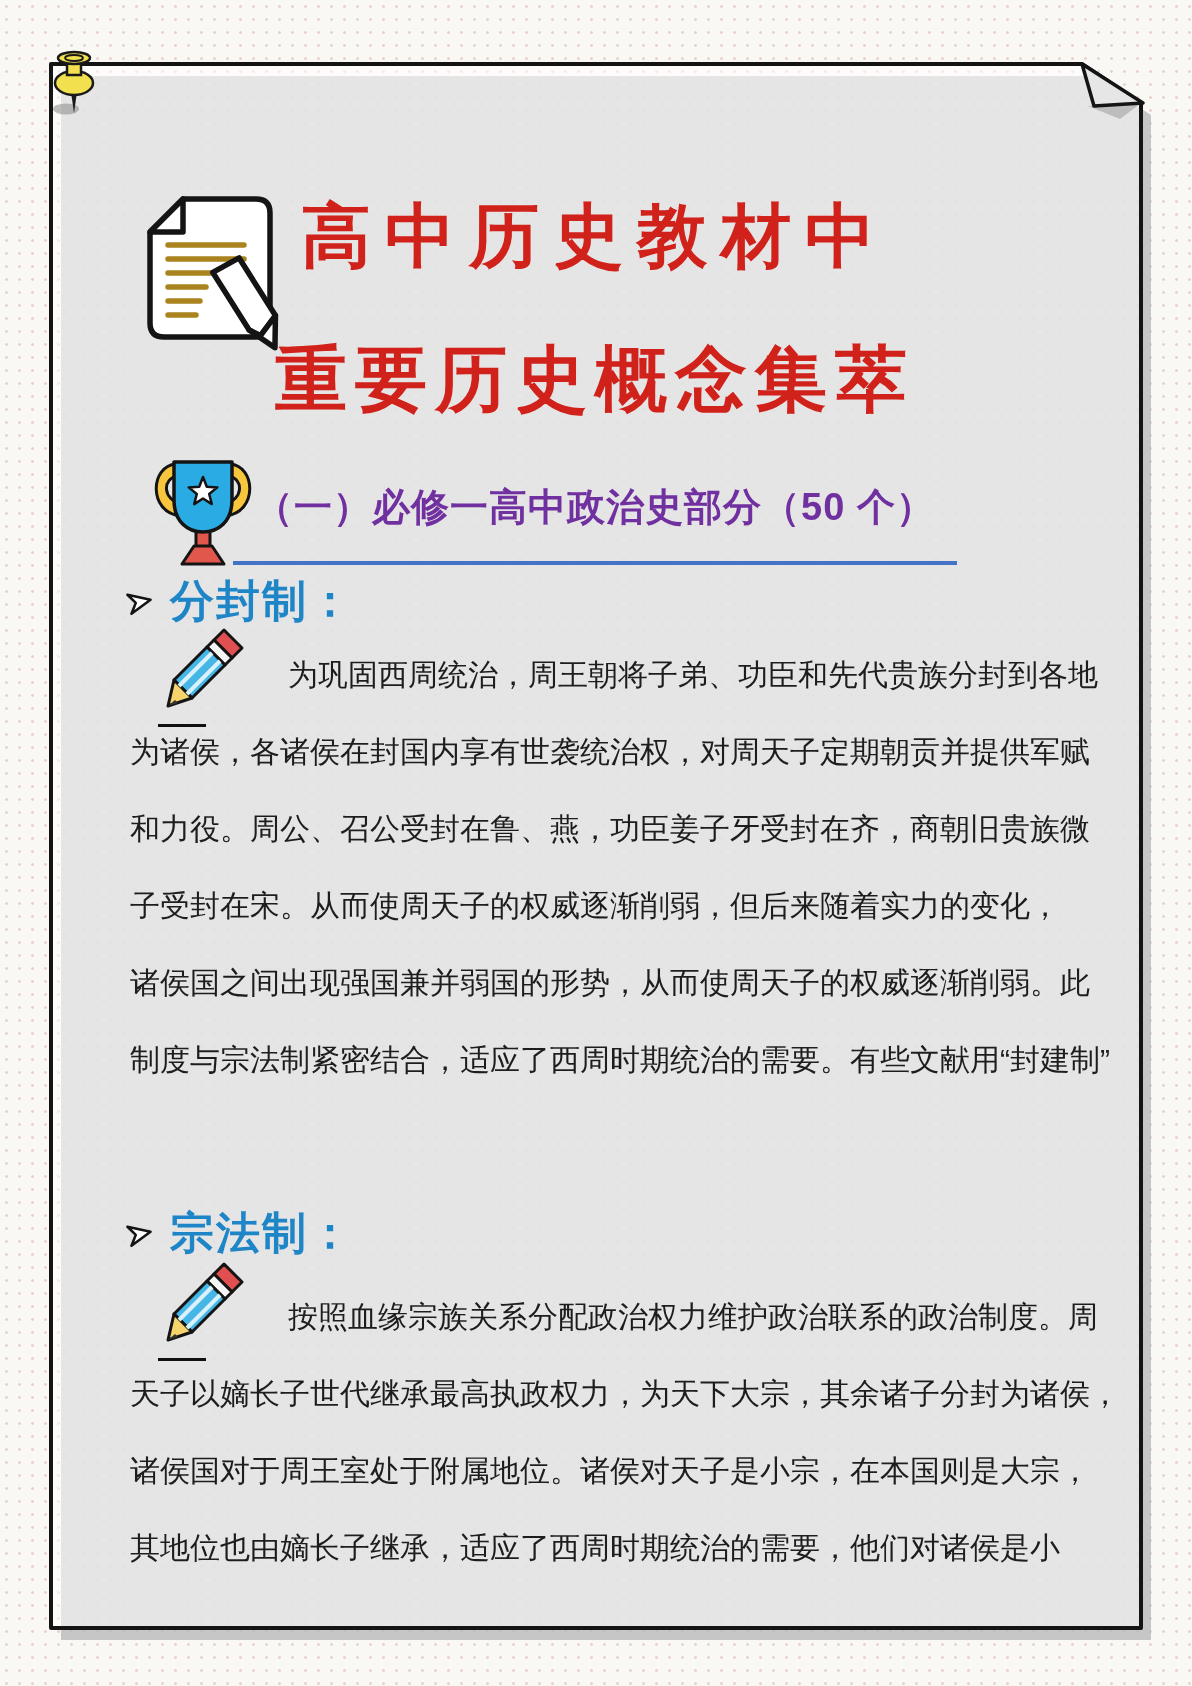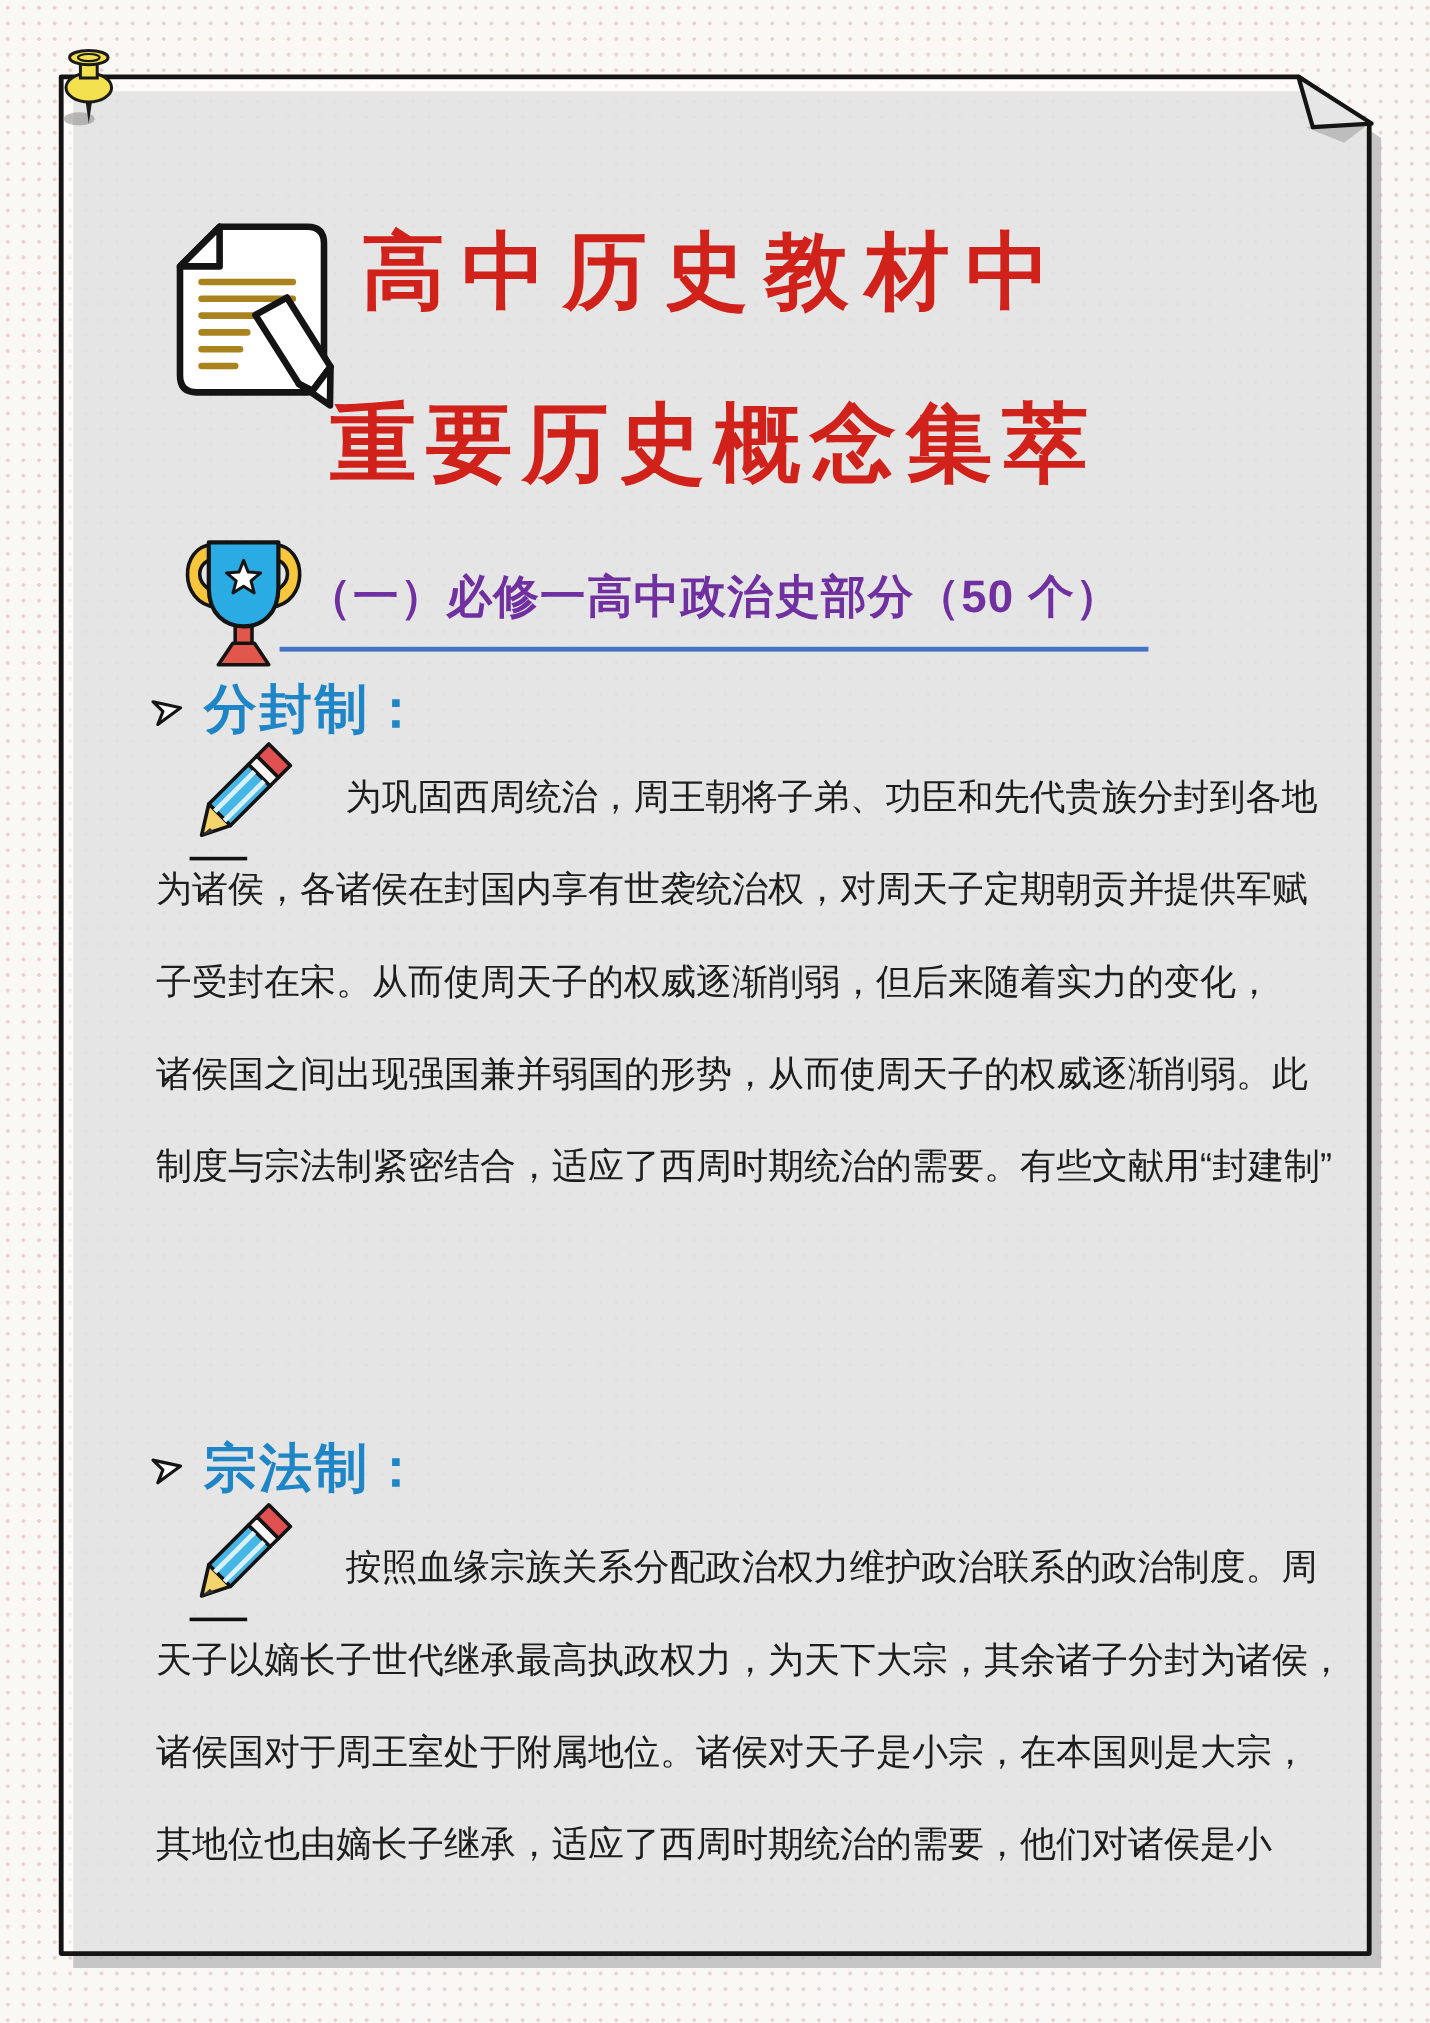--- a/index.html
+++ b/index.html
@@ -12,38 +12,38 @@
     background-size:13px 13px;
     font-family:"Liberation Sans","DejaVu Sans",sans-serif;
     color:var(--body-text,#1d1d1d);
   }
   .abs{position:absolute;}
   svg{display:block;overflow:visible;}
 
   
   #card-frame{left:0;top:0;z-index:0;}
 
-  .content{position:absolute;left:0;top:0;width:1192px;height:1410px;z-index:2;}
+  .content{position:absolute;left:0;top:10px;width:1192px;height:1410px;z-index:2;}
 
   .main-title{
     left:47px;width:1096px;text-align:center;
     font-family:"DejaVu Serif","Liberation Serif",serif;
     font-weight:bold;color:var(--title-red,#d0211a);
     white-space:nowrap;
   }
   #title1{top:180px;font-size:70px;letter-spacing:14px;}
   #title2{top:322px;font-size:72px;letter-spacing:8px;}
 
   .subtitle-wrap{left:47px;width:1096px;top:472px;text-align:center;}
   .subtitle{
     display:inline-block;
     font-size:38px;font-weight:bold;letter-spacing:1px;
     color:var(--subtitle-purple,#7030a0);
     border-bottom:4px solid var(--subtitle-underline-blue,#4472c4);
-    padding:0 22px 16px 22px;
+    padding:0 22px 28px 22px;
     white-space:nowrap;
   }
 
   .sec-head{display:flex;align-items:center;gap:16px;}
   #sec-head-1{left:126px;top:562px;}
   #sec-head-2{left:126px;top:1194px;justify-content:space-between;}
   .sec-head .txt{
     font-size:44px;font-weight:bold;letter-spacing:2px;
     color:var(--section-heading-blue,#1e85c7);
     white-space:nowrap;
@@ -132,20 +132,21 @@
       <polygon points="7,72 0,78 10,75" fill="#333333" stroke="none"></polygon>
     </g>
     <line x1="44" y1="25" x2="11" y2="58" stroke="#d9f1fb" stroke-width="4"></line>
     <line x1="52" y1="33" x2="19" y2="66" stroke="#d9f1fb" stroke-width="4"></line>
   </svg>
   <div class="abs pencil-underline" id="pencil-underline-1"></div>
 
   <div class="abs para" id="para-1">
     <div class="line first">为巩固西周统治，周王朝将子弟、功臣和先代贵族分封到各地</div>
     <div class="line">为诸侯，各诸侯在封国内享有世袭统治权，对周天子定期朝贡并提供军赋</div>
+    <div class="line">和力役。周公、召公受封在鲁、燕，功臣姜子牙受封在齐，商朝旧贵族微</div>
     <div class="line">子受封在宋。从而使周天子的权威逐渐削弱，但后来随着实力的变化，</div>
     <div class="line">诸侯国之间出现强国兼并弱国的形势，从而使周天子的权威逐渐削弱。此</div>
     <div class="line">制度与宗法制紧密结合，适应了西周时期统治的需要。有些文献用“封建制”</div>
   </div>
 
   <div class="abs sec-head" id="sec-head-2">
     <svg width="28" height="28" viewBox="0 0 26 26">
       <polygon points="3,4 23,13 3,22 9,13" fill="#ffffff" stroke="#141414" stroke-width="2.4" stroke-linejoin="round" transform="rotate(-12 13 13)"></polygon>
     </svg>
     <span class="txt">宗法制：</span>

